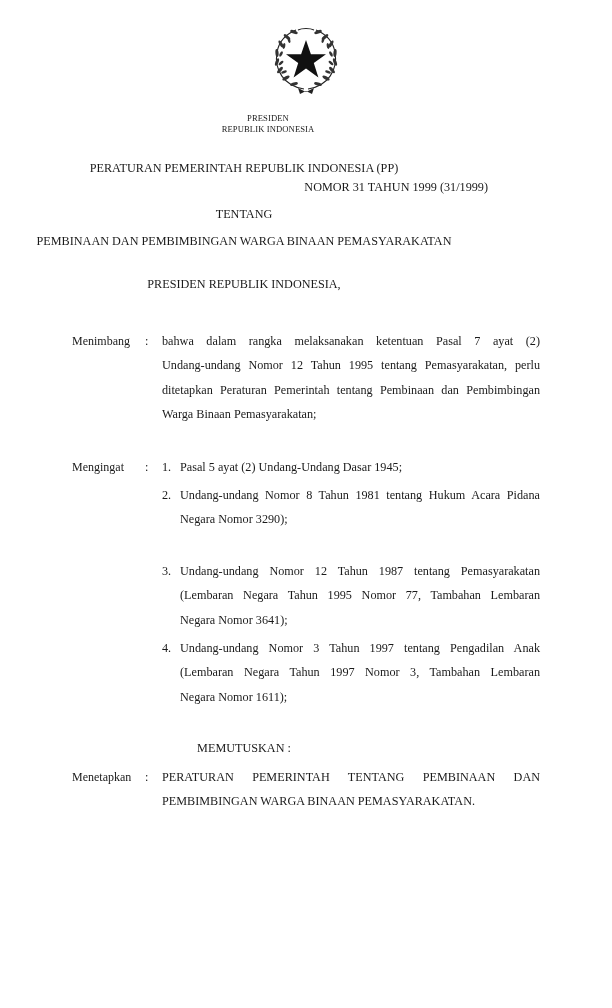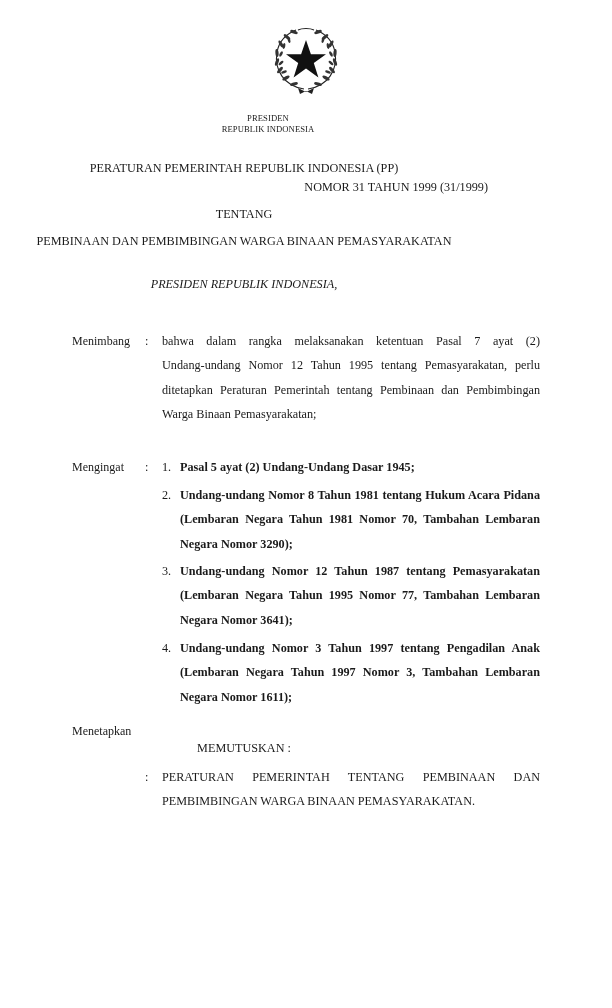--- a/index.html
+++ b/index.html
@@ -77,21 +77,20 @@
     left: 162px;
     font-size: 12.2px;
     line-height: 15px;
   }
   .item-text {
     position: absolute;
     left: 180px;
     width: 360px;
     font-size: 12.2px;
     line-height: 24.4px;
-    font-weight: bold;
   }
   .item-text .ln {
     display: block;
     text-align: justify;
     text-align-last: justify;
     white-space: nowrap;
   }
   .item-text .ln.last {
     text-align-last: left;
   }
@@ -148,21 +147,21 @@
     </svg>
   </div>
 
   <div class="office" style="top:113px;">PRESIDEN</div>
   <div class="office" style="top:124px;">REPUBLIK INDONESIA</div>
 
   <div class="center-line" style="top:161px;">PERATURAN PEMERINTAH REPUBLIK INDONESIA (PP)</div>
   <div class="center-line" style="top:180px;text-align:right;">NOMOR 31 TAHUN 1999 (31/1999)</div>
   <div class="center-line" style="top:207px;">TENTANG</div>
   <div class="center-line" style="top:234px;">PEMBINAAN DAN PEMBIMBINGAN WARGA BINAAN PEMASYARAKATAN</div>
-  <div class="center-line" style="top:277px;font-style:italic;">PRESIDEN REPUBLIK INDONESIA,</div>
+  <div class="center-line" style="top:277px;">PRESIDEN REPUBLIK INDONESIA,</div>
 
   <div class="label" style="top:334px;">Menimbang</div>
   <div class="colon" style="top:334px; left:145px;">:</div>
   <div class="para" style="top:329px;">
     <span class="ln">bahwa dalam rangka melaksanakan ketentuan Pasal 7 ayat (2)</span>
     <span class="ln">Undang-undang Nomor 12 Tahun 1995 tentang Pemasyarakatan, perlu</span>
     <span class="ln">ditetapkan Peraturan Pemerintah tentang Pembinaan dan Pembimbingan</span>
     <span class="ln last">Warga Binaan Pemasyarakatan;</span>
   </div>
 
@@ -170,39 +169,38 @@
   <div class="colon" style="top:460px; left:145px;">:</div>
 
   <div class="item-num" style="top:460px;">1.</div>
   <div class="item-text" style="top:455px;">
     <span class="ln last">Pasal 5 ayat (2) Undang-Undang Dasar 1945;</span>
   </div>
 
   <div class="item-num" style="top:488px;">2.</div>
   <div class="item-text" style="top:483px;">
     <span class="ln">Undang-undang Nomor 8 Tahun 1981 tentang Hukum Acara Pidana</span>
-    <span class="ln">(Lembaran Negara Tahun 1981 Nomor 70, Tambahan Lembaran</span>
     <span class="ln last">Negara Nomor 3290);</span>
   </div>
 
   <div class="item-num" style="top:564px;">3.</div>
   <div class="item-text" style="top:559px;">
     <span class="ln">Undang-undang Nomor 12 Tahun 1987 tentang Pemasyarakatan</span>
     <span class="ln">(Lembaran Negara Tahun 1995 Nomor 77, Tambahan Lembaran</span>
     <span class="ln last">Negara Nomor 3641);</span>
   </div>
 
   <div class="item-num" style="top:641px;">4.</div>
   <div class="item-text" style="top:636px;">
     <span class="ln">Undang-undang Nomor 3 Tahun 1997 tentang Pengadilan Anak</span>
     <span class="ln">(Lembaran Negara Tahun 1997 Nomor 3, Tambahan Lembaran</span>
     <span class="ln last">Negara Nomor 1611);</span>
   </div>
 
   <div class="center-line" style="top:741px;">MEMUTUSKAN :</div>
-  <div class="label" style="top:724px;">Menetapkan</div>
+  <div class="label" style="top:770px;">Menetapkan</div>
   <div class="colon" style="top:770px; left:145px;">:</div>
   <div class="para" style="top:765px;">
     <span class="ln">PERATURAN PEMERINTAH TENTANG PEMBINAAN DAN</span>
     <span class="ln last">PEMBIMBINGAN WARGA BINAAN PEMASYARAKATAN.</span>
   </div>
 
 </div>
 
 </body></html>

